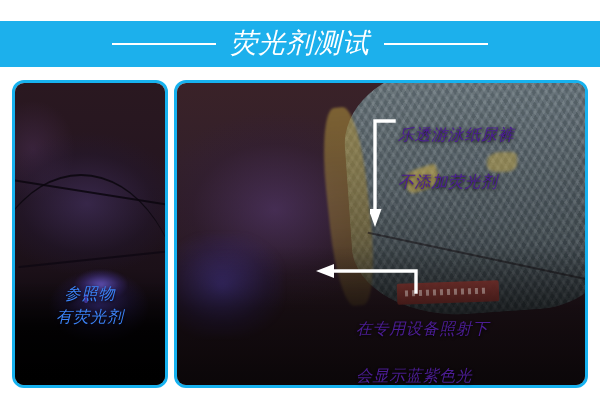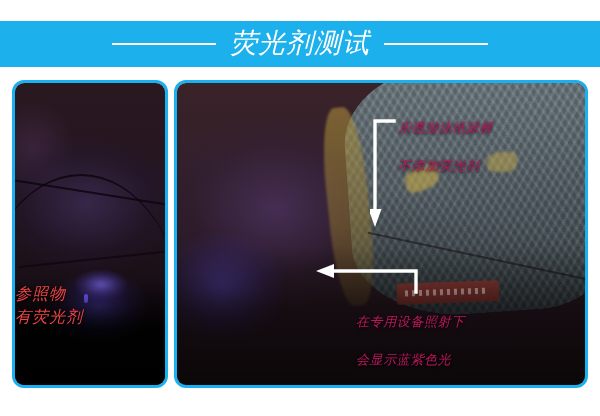--- a/index.html
+++ b/index.html
@@ -117,22 +117,22 @@
     position: absolute;
     left: 0; right: 0; bottom: 0;
     height: 34%;
     background: linear-gradient(180deg, rgba(0,0,0,0) 0%, rgba(0,0,0,0.75) 46%, #000 100%);
   }
 
   .left-caption {
     position: absolute;
     left: 0; right: 0;
     top: 200px;
-    text-align: left;
-    color: #ef4444;
+    text-align: center;
+    color: #3b82f6;
     font-size: 16px;
     line-height: 1.42;
     letter-spacing: 1px;
     text-shadow: 0 1px 3px rgba(0,0,0,0.95);
   }
 
   
   .photo-right {
     position: absolute;
     inset: 0;
@@ -227,22 +227,22 @@
     position: absolute;
     left: -4%; top: 50%;
     width: 30%; height: 34%;
     background: radial-gradient(ellipse at center, rgba(86,70,200,0.5) 0%, rgba(56,42,140,0.2) 52%, rgba(0,0,0,0) 78%);
     filter: blur(2px);
   }
 
   
   .callout {
     position: absolute;
-    color: #be185d;
-    font-size: 13px;
+    color: #4c1d95;
+    font-size: 16px;
     line-height: 1.46;
     letter-spacing: 0.6px;
     text-shadow: 0 1px 3px rgba(0,0,0,0.9);
     white-space: pre-line;
   }
   .callout-top { left: 398px; top: 100px; }
   .callout-bottom { left: 356px; top: 294px; }
 
   
   .arrow-down {

